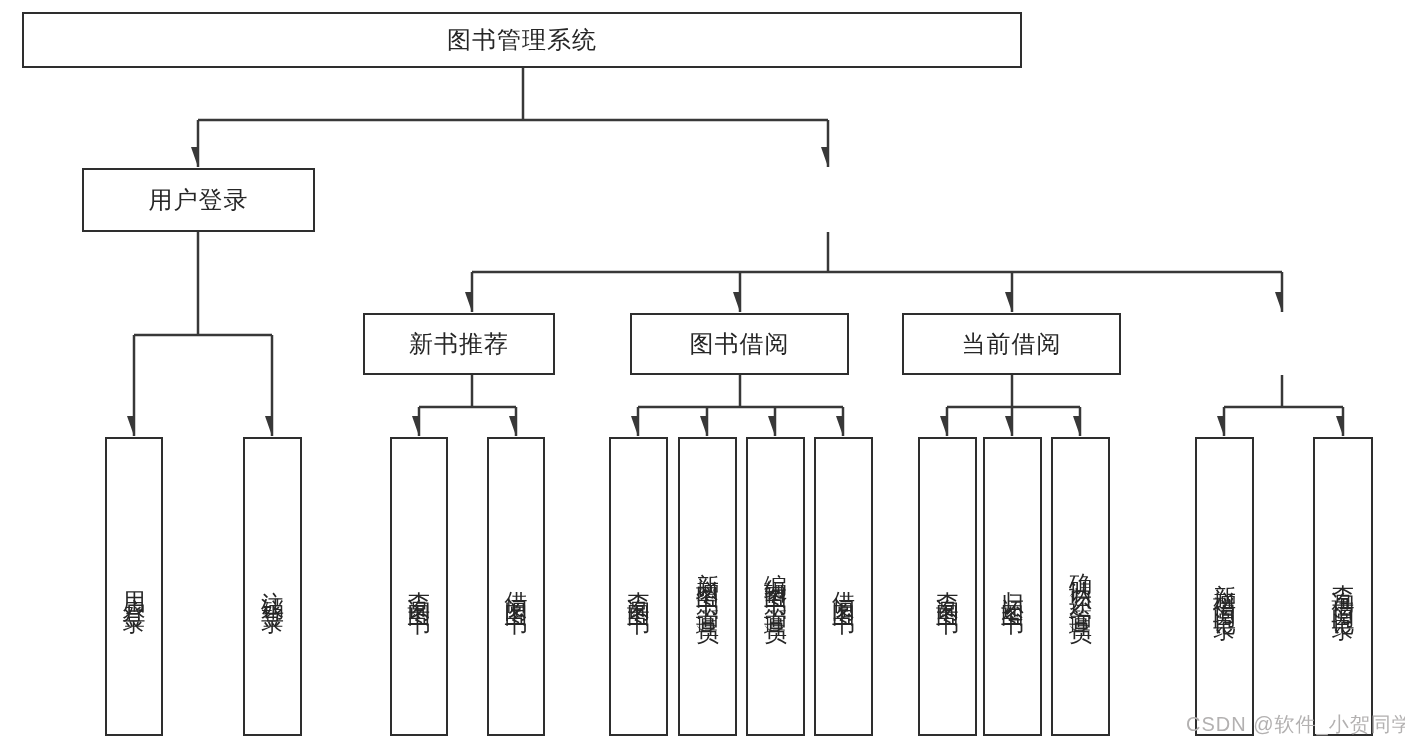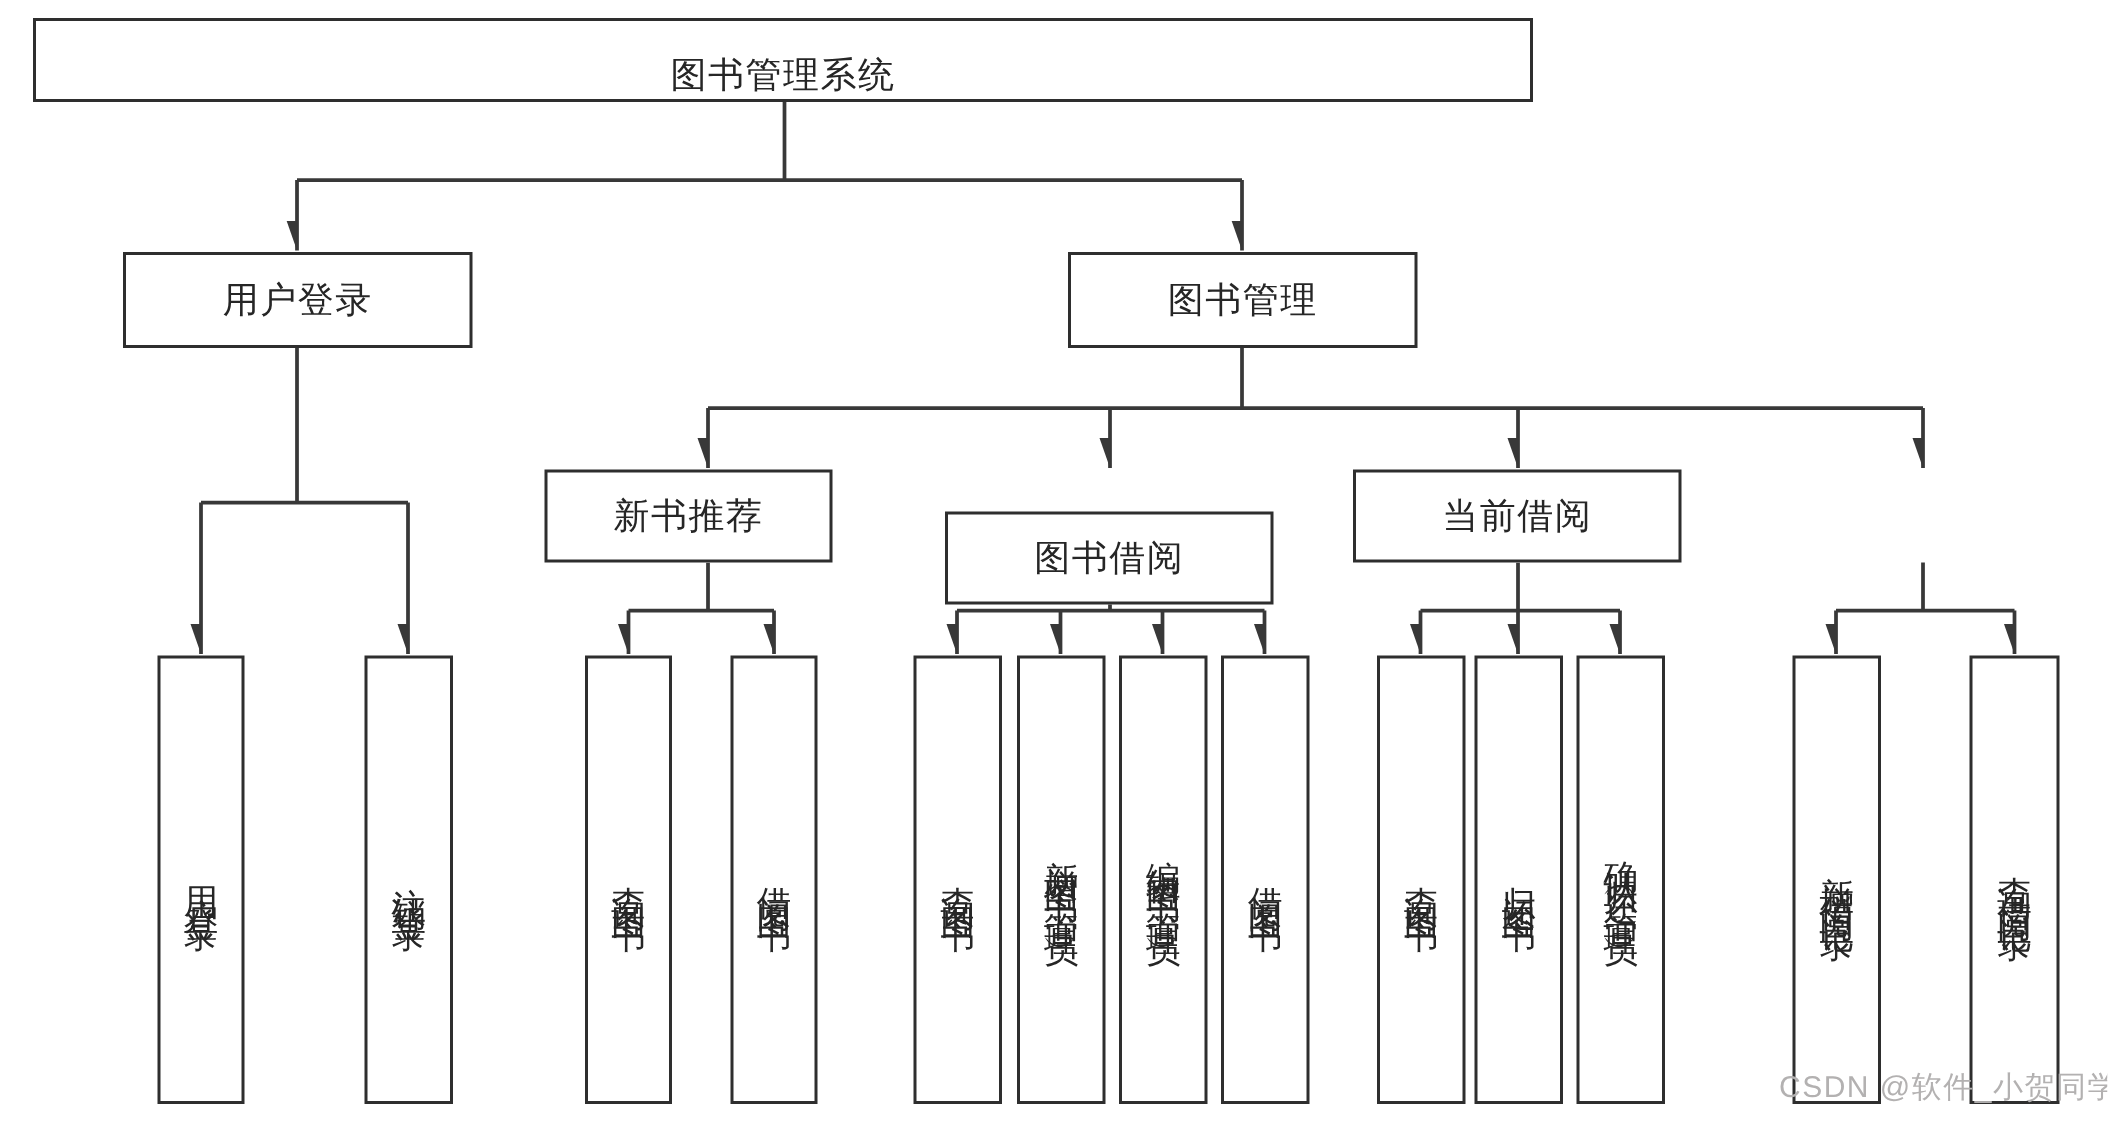--- a/index.html
+++ b/index.html
@@ -115,35 +115,32 @@
     </g>
 
     <g>
       <line x1="1282" y1="375" x2="1282" y2="407"></line>
       <line x1="1224" y1="407" x2="1343" y2="407"></line>
       <line x1="1224" y1="407" x2="1224" y2="436" marker-end="url(#arrow)"></line>
       <line x1="1343" y1="407" x2="1343" y2="436" marker-end="url(#arrow)"></line>
     </g>
   </svg>
 
-  <div class="node box-h" style="left:22px;top:12px;width:1000px;height:56px;align-items:flex-end;">
+  <div class="node box-h" style="left:22px;top:12px;width:1000px;height:56px;">
     <span class="label">图书管理系统</span>
   </div>
 
   <div class="node box-h" style="left:82px;top:168px;width:233px;height:64px;">
     <span class="label">用户登录</span>
   </div>
-  <div class="node box-h" style="left:712px;top:168px;width:233px;height:64px;">
-    <span class="label">图书管理</span>
-  </div>
 
   <div class="node box-h" style="left:363px;top:313px;width:192px;height:62px;">
     <span class="label">新书推荐</span>
   </div>
-  <div class="node box-h" style="left:630px;top:313px;width:219px;height:62px;margin-top:28px;">
+  <div class="node box-h" style="left:630px;top:313px;width:219px;height:62px;">
     <span class="label">图书借阅</span>
   </div>
   <div class="node box-h" style="left:902px;top:313px;width:219px;height:62px;">
     <span class="label">当前借阅</span>
   </div>
 
   <div class="node box-v" style="left:105px;top:437px;width:58px;height:299px;">
     <span class="label">用户登录</span>
   </div>
   <div class="node box-v" style="left:243px;top:437px;width:59px;height:299px;">

